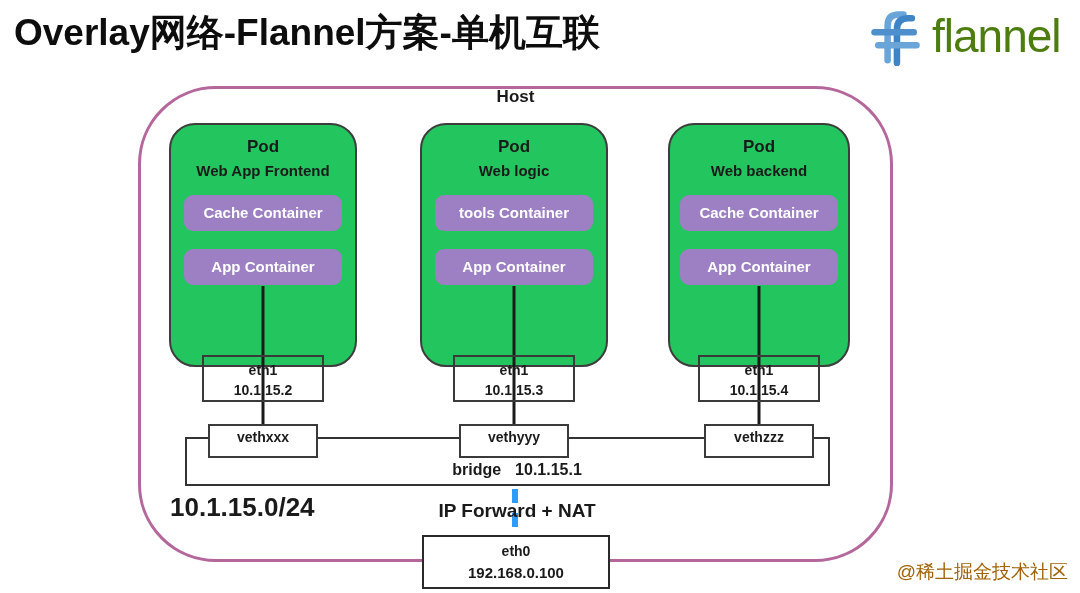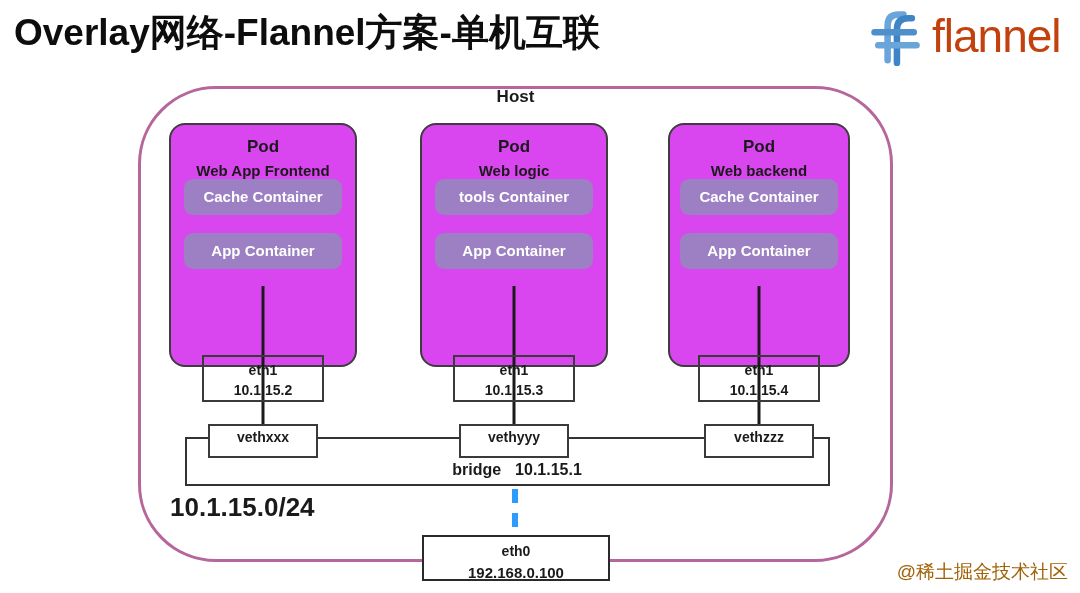--- a/index.html
+++ b/index.html
@@ -12,57 +12,57 @@
   .canvas{
     position:relative;width:1080px;height:593px;overflow:hidden;background:#fff;
     font-family:"Liberation Sans","DejaVu Sans",sans-serif;color:var(--ink);
   }
   
   .page-title{position:absolute;left:14px;top:8px;font-size:37px;color:#0d0d0d;white-space:nowrap;}
   .page-title .t-regular{font-weight:600;}
   .page-title .t-bold{font-weight:900;}
   .logo{position:absolute;left:868px;top:6px;display:flex;align-items:center;}
   .logo-mark{width:56px;height:60px;}
-  .logo-text{font-size:46px;font-weight:500;color:#c2410c;letter-spacing:-1px;margin-left:8px;}
+  .logo-text{font-size:46px;font-weight:500;color:#4d7c0f;letter-spacing:-1px;margin-left:8px;}
   
   .host{
     position:absolute;left:138px;top:86px;width:755px;height:476px;
     border:3px solid var(--host-border);border-radius:78px;background:#fff;box-sizing:border-box;
   }
   .host-label{position:absolute;left:138px;top:87px;width:755px;text-align:center;font-size:17px;font-weight:bold;}
   
   .pod{
-    position:absolute;top:123px;height:244px;background:#d946ef;border:2px solid #3d3d3d;
-    border-radius:16px;box-sizing:border-box;text-align:center;z-index:1;
+    position:absolute;top:123px;height:244px;background:#22c55e;border:2px solid #3d3d3d;
+    border-radius:26px;box-sizing:border-box;text-align:center;z-index:1;
   }
   .pod-1{left:169px;width:188px;}
   .pod-2{left:420px;width:188px;}
   .pod-3{left:668px;width:182px;}
   .pod-title{margin-top:12px;font-size:17px;font-weight:bold;}
   .pod-subtitle{margin-top:5px;font-size:15px;font-weight:bold;}
   .pod-container{
-    width:158px;height:36px;margin:0 auto 0;border-radius:9px;
+    width:158px;height:36px;margin:16px auto 0;border-radius:9px;
     background:var(--container-purple);color:#fff;font-size:15px;font-weight:bold;line-height:36px;
   }
   .pod-container + .pod-container{margin-top:18px;}
   
   .wires{position:absolute;left:0;top:0;z-index:2;pointer-events:none;}
   .wire{stroke:#1a1a1a;stroke-width:3;}
   .bridge-rect{stroke:#333;stroke-width:2;fill:none;}
   .nat-line{stroke:var(--nat-link-blue);stroke-width:6;stroke-dasharray:14 10;}
   
   .ifbox{
     position:absolute;box-sizing:border-box;border:2px solid #3a3a3a;text-align:center;z-index:3;
     font-weight:bold;
   }
   .eth1-box{top:307px;width:122px;height:47px;background:transparent;font-size:14px;padding-top:3px;line-height:20px;margin-top:48px;}
   .eth1-1{left:202px;} .eth1-2{left:453px;} .eth1-3{left:698px;}
   .veth-box{top:424px;width:110px;height:34px;background:#fff;font-size:14px;line-height:23px;}
   .veth-1{left:208px;} .veth-2{left:459px;} .veth-3{left:704px;}
-  .eth0-box{left:422px;top:535px;width:188px;height:46px;background:#fff;border-color:#2a2a2a;font-size:14px;padding-top:4px;line-height:21px;}
+  .eth0-box{left:422px;top:535px;width:188px;height:54px;background:#fff;border-color:#2a2a2a;font-size:14px;padding-top:4px;line-height:21px;}
   .eth0-box .ip{font-size:15px;}
   
   .bridge-label{position:absolute;left:392px;top:461px;width:250px;text-align:center;font-size:16px;font-weight:bold;z-index:3;}
   .bridge-label .gap{display:inline-block;width:14px;}
   .subnet-label{position:absolute;left:170px;top:492px;font-size:26px;font-weight:bold;z-index:3;}
   .nat-label{position:absolute;left:417px;top:500px;width:200px;text-align:center;font-size:19px;font-weight:bold;z-index:3;}
   .watermark{position:absolute;right:12px;bottom:8px;font-size:19px;color:#a16207;z-index:4;}
 </style>
 </head>
 <body>
@@ -132,20 +132,21 @@
 
   <div class="ifbox veth-box veth-1">vethxxx</div>
   <div class="ifbox veth-box veth-3">vethzzz</div>
   <div class="ifbox veth-box veth-2">vethyyy</div>
 
   <div class="bridge-label">
     <span>bridge</span><span class="gap"></span><span>10.1.15.1</span>
   </div>
 
   <div class="subnet-label">10.1.15.0/24</div>
+  <div class="nat-label">IP Forward + NAT</div>
 
   <div class="ifbox eth0-box">
     <div>eth0</div>
     <div class="ip">192.168.0.100</div>
   </div>
 
   <div class="watermark">@稀土掘金技术社区</div>
 
 </div>
 

